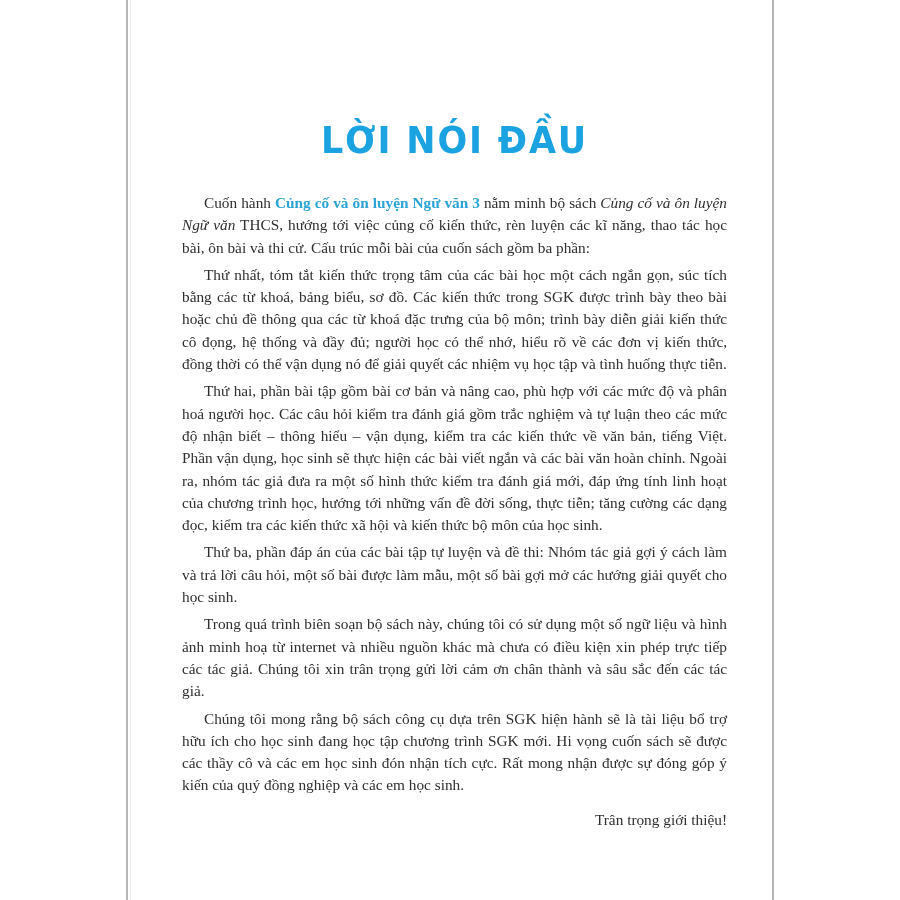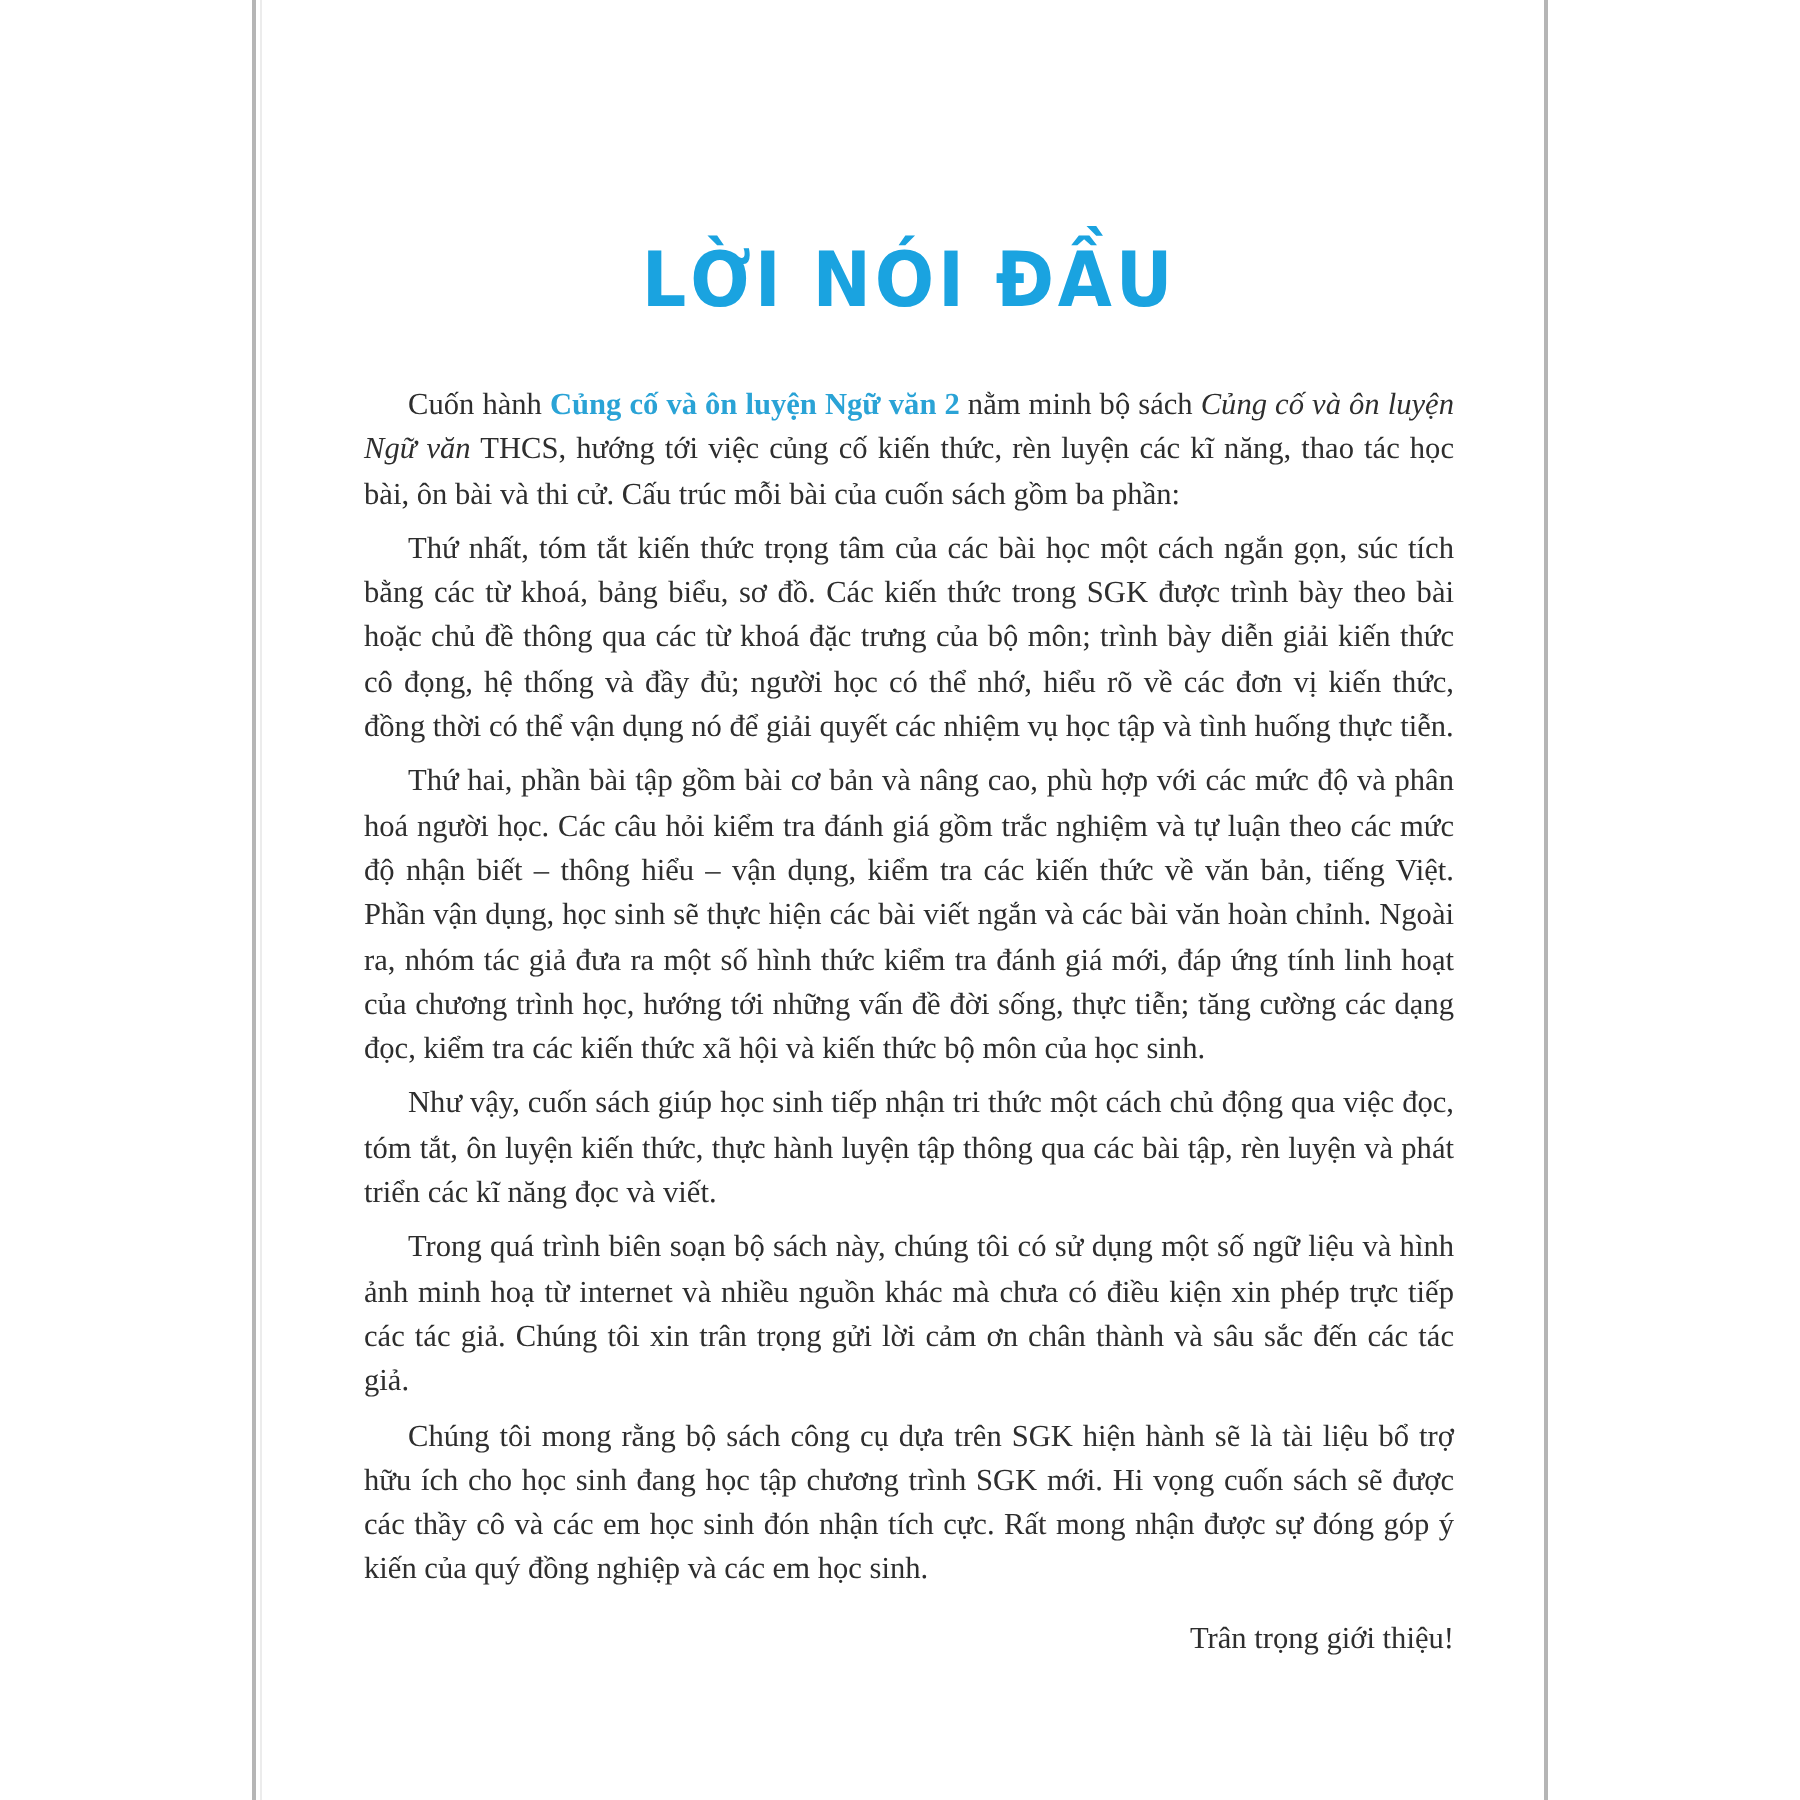--- a/index.html
+++ b/index.html
@@ -79,23 +79,23 @@
 </head>
 <body>
 
 <div class="canvas">
   <div class="page-edge left"></div>
   <div class="page-edge right"></div>
 
   <div class="page-content">
     <h1 class="title">LỜI NÓI ĐẦU</h1>
 
-    <p class="para"><span>Cuốn hành </span><span class="highlight">Củng cố và ôn luyện Ngữ văn 2</span><span> nằm minh bộ sách </span><span class="italic">Củng cố và ôn luyện Ngữ văn</span><span> THCS, hướng tới việc củng cố kiến thức, rèn luyện các kĩ năng, thao tác học bài, ôn bài và thi cử. Cấu trúc mỗi bài của cuốn sách gồm ba phần:</span></p>
+    <p class="para"><span>Cuốn hành </span><span class="highlight">Củng cố và ôn luyện Ngữ văn 3</span><span> nằm minh bộ sách </span><span class="italic">Củng cố và ôn luyện Ngữ văn</span><span> THCS, hướng tới việc củng cố kiến thức, rèn luyện các kĩ năng, thao tác học bài, ôn bài và thi cử. Cấu trúc mỗi bài của cuốn sách gồm ba phần:</span></p>
 
     <p class="para">Thứ nhất, tóm tắt kiến thức trọng tâm của các bài học một cách ngắn gọn, súc tích bằng các từ khoá, bảng biểu, sơ đồ. Các kiến thức trong SGK được trình bày theo bài hoặc chủ đề thông qua các từ khoá đặc trưng của bộ môn; trình bày diễn giải kiến thức cô đọng, hệ thống và đầy đủ; người học có thể nhớ, hiểu rõ về các đơn vị kiến thức, đồng thời có thể vận dụng nó để giải quyết các nhiệm vụ học tập và tình huống thực tiễn.</p>
     <p class="para">Thứ hai, phần bài tập gồm bài cơ bản và nâng cao, phù hợp với các mức độ và phân hoá người học. Các câu hỏi kiểm tra đánh giá gồm trắc nghiệm và tự luận theo các mức độ nhận biết – thông hiểu – vận dụng, kiểm tra các kiến thức về văn bản, tiếng Việt. Phần vận dụng, học sinh sẽ thực hiện các bài viết ngắn và các bài văn hoàn chỉnh. Ngoài ra, nhóm tác giả đưa ra một số hình thức kiểm tra đánh giá mới, đáp ứng tính linh hoạt của chương trình học, hướng tới những vấn đề đời sống, thực tiễn; tăng cường các dạng đọc, kiểm tra các kiến thức xã hội và kiến thức bộ môn của học sinh.</p>
-    <p class="para">Như vậy, cuốn sách giúp học sinh tiếp nhận tri thức một cách chủ động qua việc đọc, tóm tắt, ôn luyện kiến thức, thực hành luyện tập thông qua các bài tập, rèn luyện và phát triển các kĩ năng đọc và viết.</p>
+    <p class="para">Thứ ba, phần đáp án của các bài tập tự luyện và đề thi: Nhóm tác giả gợi ý cách làm và trả lời câu hỏi, một số bài được làm mẫu, một số bài gợi mở các hướng giải quyết cho học sinh.</p>
     <p class="para">Trong quá trình biên soạn bộ sách này, chúng tôi có sử dụng một số ngữ liệu và hình ảnh minh hoạ từ internet và nhiều nguồn khác mà chưa có điều kiện xin phép trực tiếp các tác giả. Chúng tôi xin trân trọng gửi lời cảm ơn chân thành và sâu sắc đến các tác giả.</p>
     <p class="para">Chúng tôi mong rằng bộ sách công cụ dựa trên SGK hiện hành sẽ là tài liệu bổ trợ hữu ích cho học sinh đang học tập chương trình SGK mới. Hi vọng cuốn sách sẽ được các thầy cô và các em học sinh đón nhận tích cực. Rất mong nhận được sự đóng góp ý kiến của quý đồng nghiệp và các em học sinh.</p>
 
     <div class="signoff">Trân trọng giới thiệu!</div>
   </div>
 </div>
 
 </body></html>

